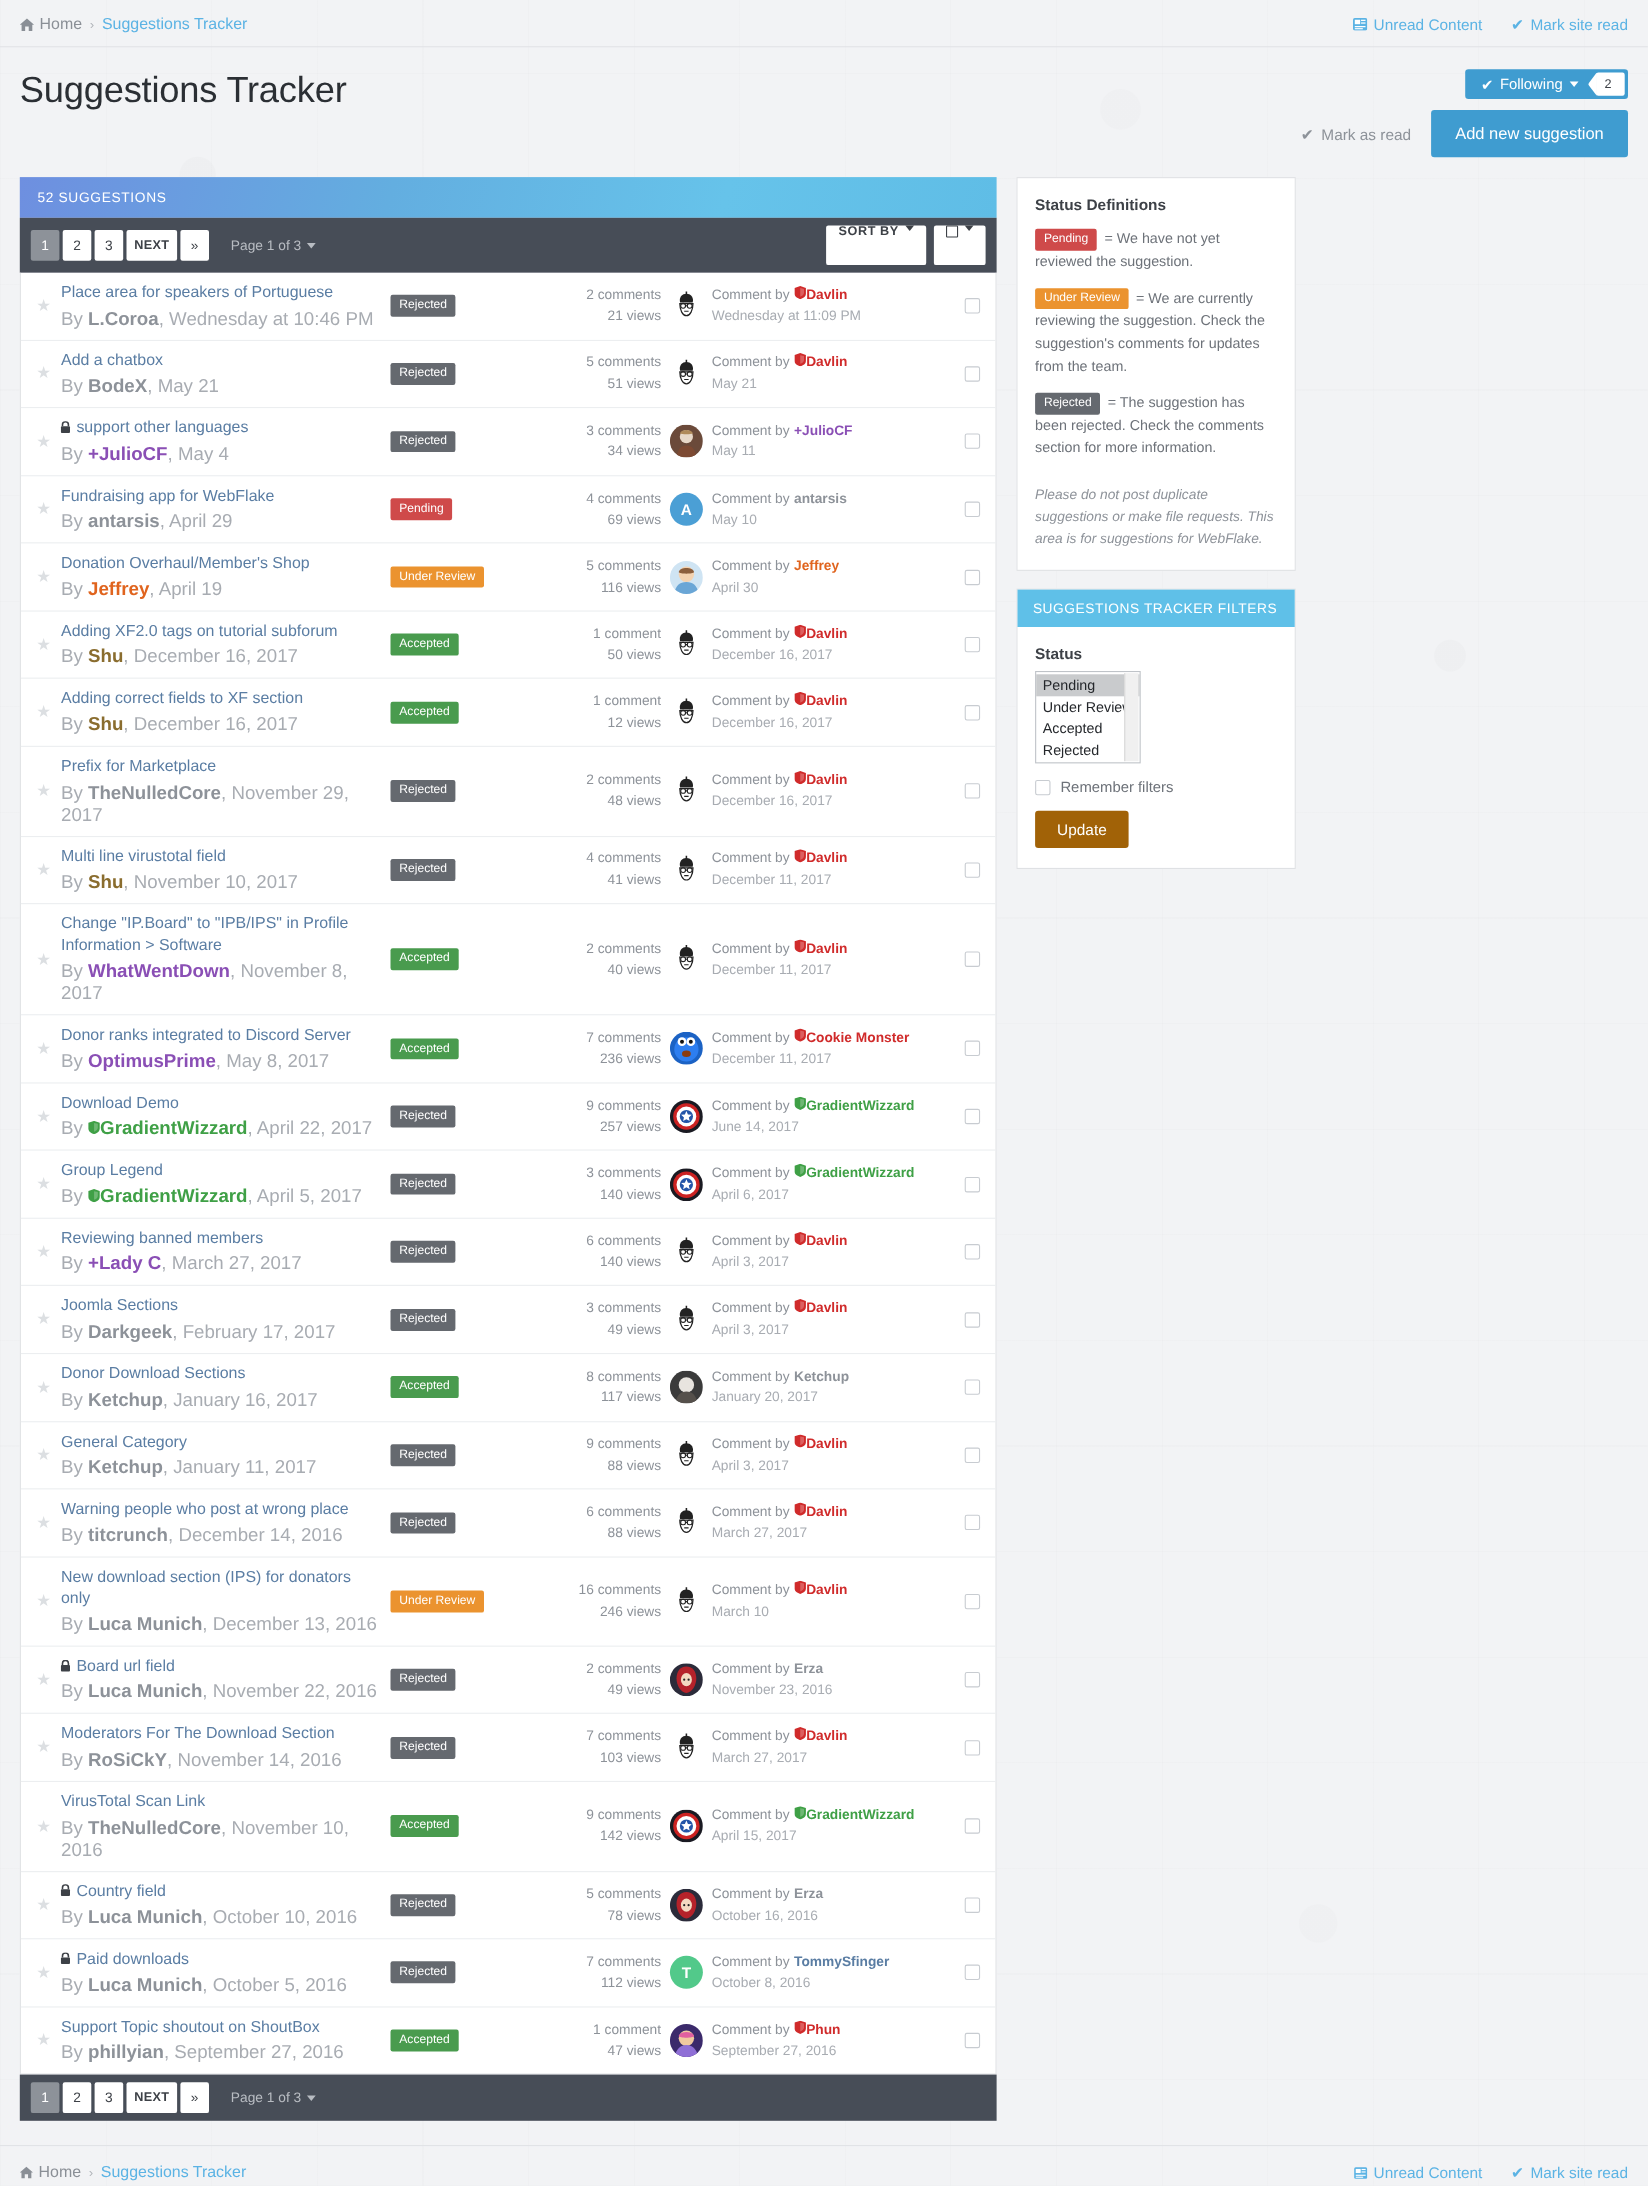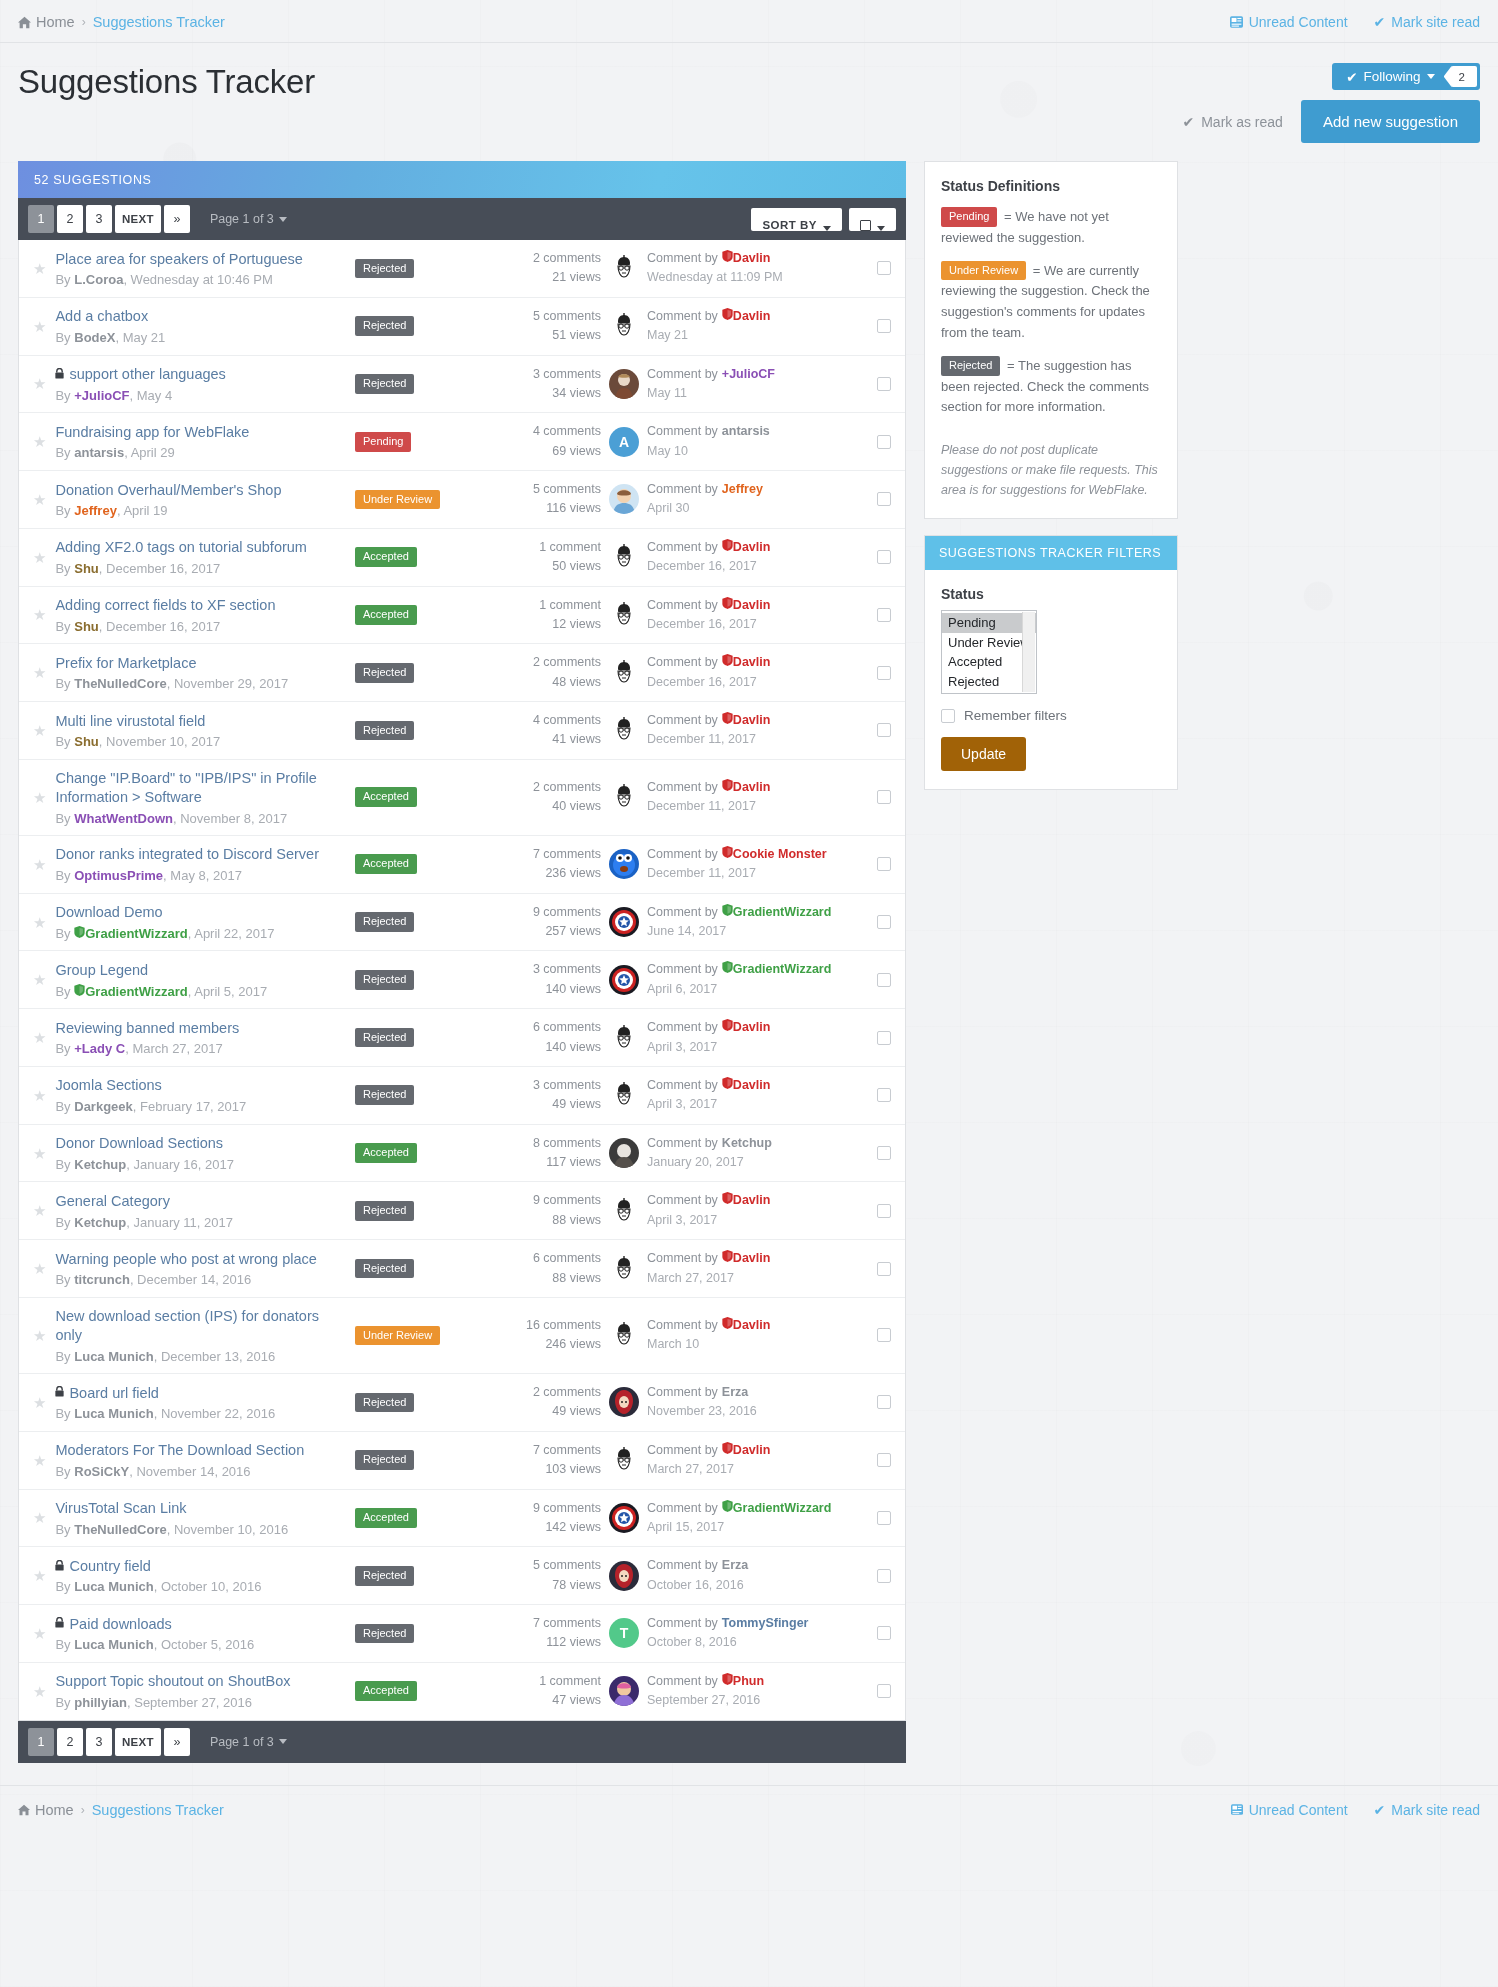--- a/index.html
+++ b/index.html
@@ -93,36 +93,36 @@
   .pg {
     min-width:26px; height:28px; display:flex; align-items:center; justify-content:center;
     background:#fff; color:#3d4147; font-size:12.5px; padding:0 7px; border-radius:2px;
   }
   .pg.active { background:#8d9299; color:#fff; }
   .pg.next { font-weight:bold; font-size:11.5px; letter-spacing:.3px; }
   .page-of { color:#b8bcc2; font-size:12.5px; margin-left:10px; display:flex; align-items:center; gap:5px;}
   .toolbar-right { margin-left:auto; display:flex; gap:7px; }
   .tb-btn {
     background:#fff; color:#3d4147; font-size:11.5px; font-weight:bold; letter-spacing:.5px;
-    height:23px; display:flex; align-items:flex-end; gap:6px; padding:0 11px; border-radius:2px;
+    height:36px; display:flex; align-items:flex-start; gap:6px; padding:0 11px; border-radius:2px;
   }
   .caret { width:0;height:0;border-left:4px solid transparent;border-right:4px solid transparent;border-top:5px solid currentColor; display:inline-block; }
   .sqr { width:11px;height:11px;border:1.6px solid #3d4147;border-radius:1px; display:inline-block;}
 
   
   .srow {
     display:flex; align-items:center;
     border-bottom:1px solid #eceef0; padding: 9px 14px; min-height:50px;
   }
   .srow:last-child { border-bottom:none; }
   .star { color:#dcdfe2; font-size:15px; margin-right:9px; flex:0 0 auto; line-height:1;}
   .col-title { flex: 1 1 auto; min-width:0; padding-right:8px; }
   .s-title { color:#5a7da3; font-size:14.5px; line-height:1.35; display:flex; align-items:center; gap:5px;}
   .s-title .lock { color:#3d4147; font-size:12px; }
-  .s-meta { color:#a8acb2; font-size:13px; margin-top:3px; }
+  .s-meta { color:#a8acb2; font-size:17px; margin-top:3px; }
   .s-meta .uname { font-weight:bold; }
   .col-status { flex:0 0 150px; display:flex; justify-content:flex-start; }
   .badge {
     display:inline-block; color:#fff; font-size:11px; padding:3px 8px; border-radius:2px; line-height:1.25;
   }
   .b-rejected { background:#65696f; }
   .b-accepted { background:#499b4e; }
   .b-pending  { background:#cf4a4a; }
   .b-review   { background:#eb932f; }
   .col-stats { flex:0 0 96px; text-align:right; color:#8d9299; font-size:12.5px; line-height:1.55; }

